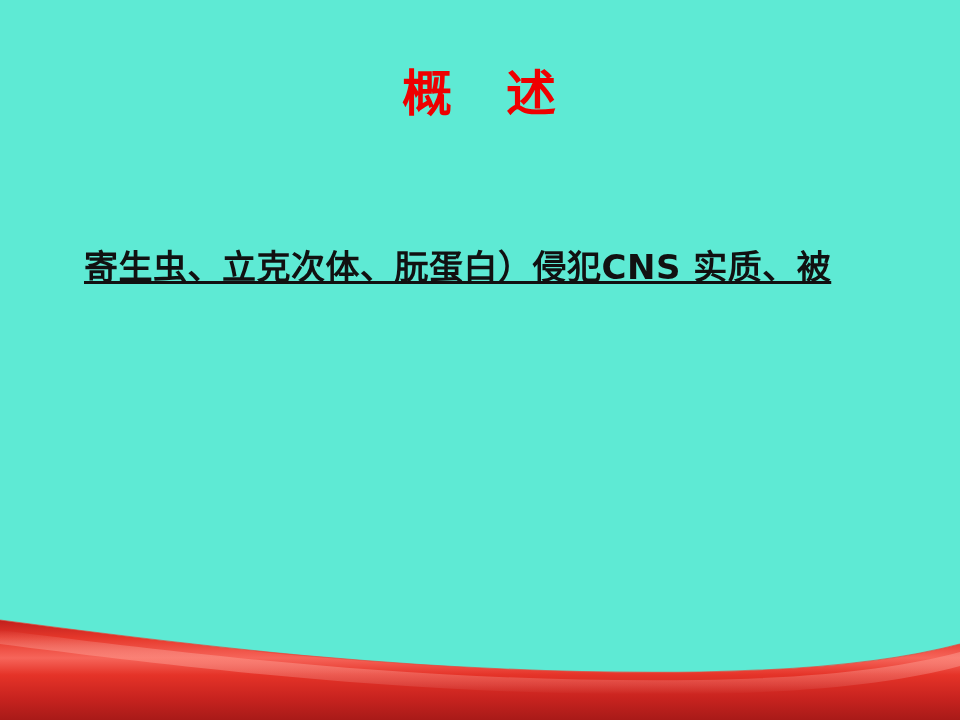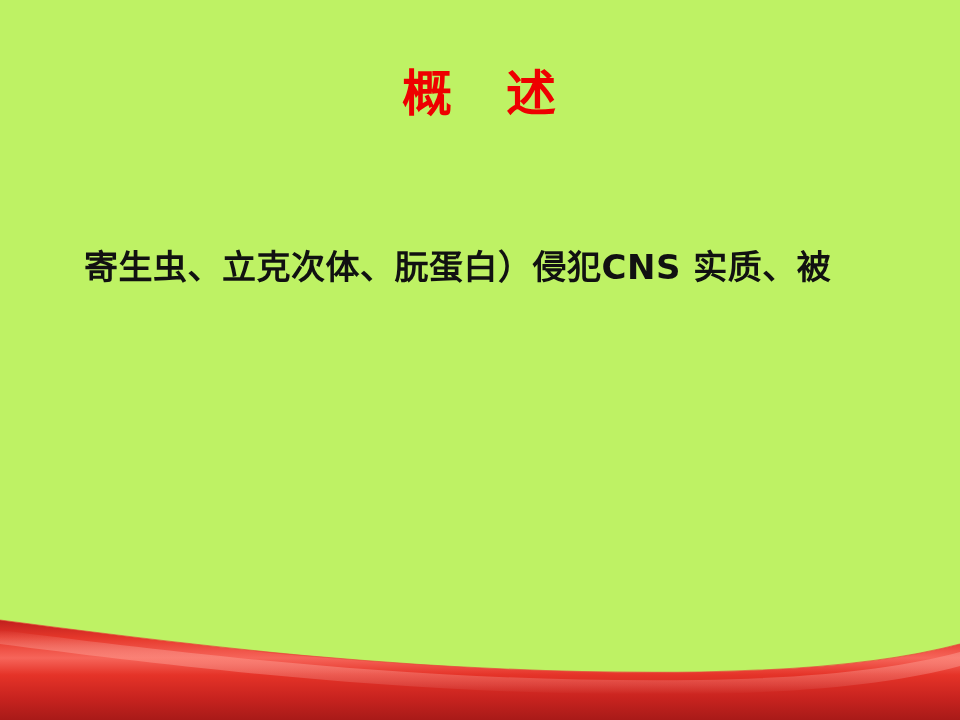--- a/index.html
+++ b/index.html
@@ -9,21 +9,21 @@
     background: #ffffff;
   }
   body {
     font-family: "DejaVu Sans", "Liberation Sans", sans-serif;
   }
 
   #slide {
     position: relative;
     width: 960px;
     height: 720px;
-    background: #bef264;
+    background: #5eead4;
     overflow: hidden;
   }
 
   
   #slide-title {
     position: absolute;
     left: 0;
     top: 66px;
     width: 960px;
     text-align: center;
@@ -48,20 +48,21 @@
     color: #111111;
     font-size: 34px;
     font-weight: bold;
     line-height: 59px;
     letter-spacing: 0.5px;
     white-space: pre;
     font-family: "DejaVu Sans", "Liberation Sans", sans-serif;
   }
   .body-line.indent {
     padding-left: 34px;
+    text-decoration: underline;
   }
 
   
   #ribbon-decoration {
     position: absolute;
     left: 0;
     bottom: 0;
     width: 960px;
     height: 120px;
     pointer-events: none;

